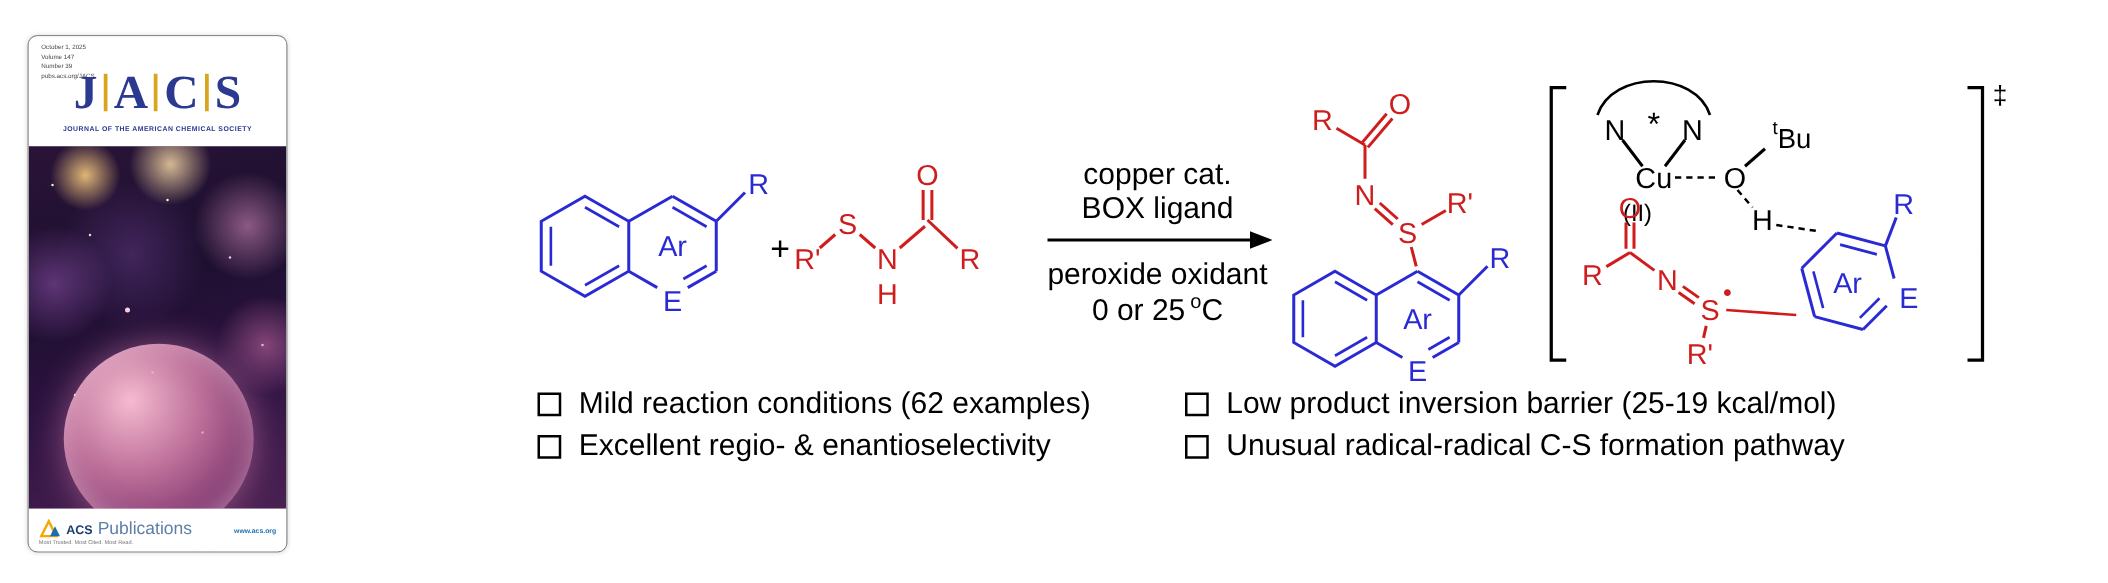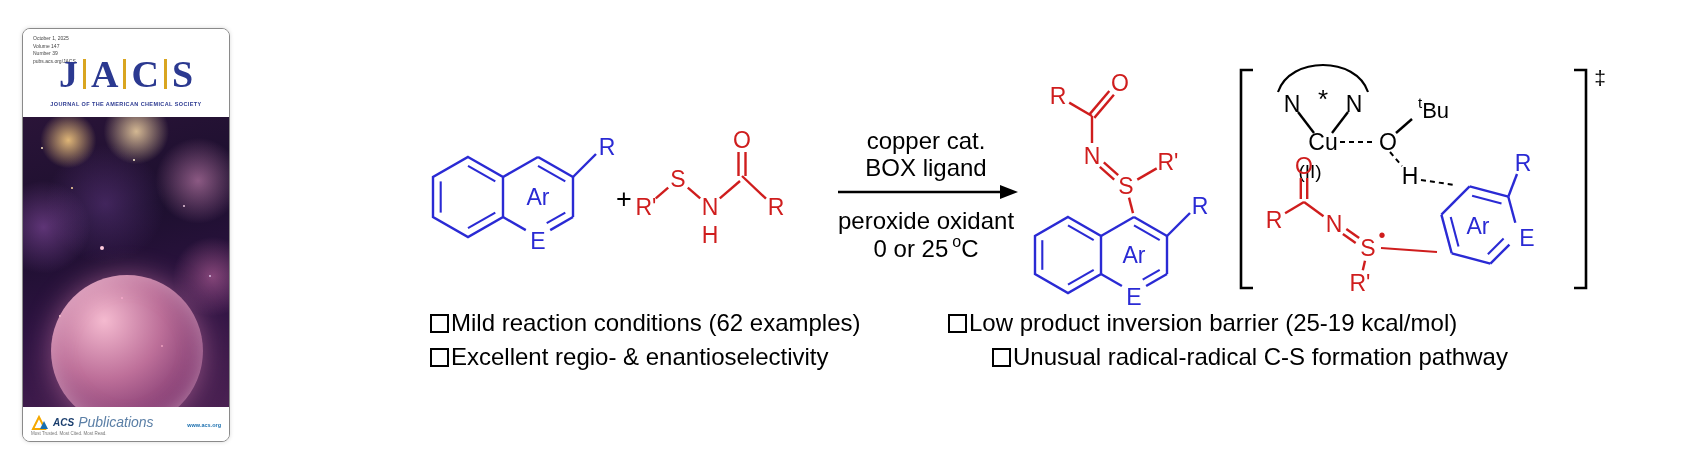--- a/index.html
+++ b/index.html
@@ -30,44 +30,44 @@
   .sphere{position:absolute;left:28px;bottom:-20px;width:152px;height:152px;border-radius:50%;
      background:radial-gradient(circle at 35% 30%, rgba(255,195,215,.95), rgba(233,140,180,.75) 40%,
                 rgba(185,85,145,.55) 72%, rgba(150,60,120,.35));
      box-shadow:0 0 28px rgba(255,150,200,.45), inset 0 0 22px rgba(255,220,235,.5);}
   .stars{position:absolute;left:18px;top:30px;width:2px;height:2px;background:#ffe9c0;border-radius:50%;
      box-shadow:30px 40px 0 #ffd9a0, 92px 12px 0 #fff0d0, 142px 58px 0 #e8c8dd,
                 60px 100px 0 1px #ffccdd, 168px 128px 0 #d8bde0, 18px 168px 0 #ffeecc,
                 120px 198px 0 #ffd9dd, 80px 150px 0 #e9d;}
   .cover-bottom{position:relative;height:36px;background:#fff;display:flex;align-items:center;
                 justify-content:space-between;padding:0 8px;box-sizing:border-box;}
-  .acs-row{display:flex;align-items:center;gap:4px;font-style:italic;}
+  .acs-row{display:flex;align-items:flex-end;gap:4px;}
   .acs-bold{font-size:10px;font-weight:bold;color:#1a3e6e;}
   .acs-rest{font-size:14px;color:#5b7fa6;}
   .acs-tag{font-size:4.5px;color:#777;margin-top:1px;}
   .cover-url{font-size:5.5px;color:#1a6faf;font-weight:bold;}
 
   
   .scheme{position:absolute;left:380px;top:30px;width:1260px;height:290px;}
   svg text{text-anchor:middle;dominant-baseline:central;font-size:23px;
            font-family:"Liberation Sans", sans-serif;}
   .tB{fill:#2a2ad4;} .tR{fill:#cf1d1d;} .tK{fill:#000;}
   .cap{font-size:24px;fill:#000;}
   .bB{stroke:#2a2ad4;stroke-width:2.4;fill:none;}
   .bR{stroke:#cf1d1d;stroke-width:2.4;fill:none;}
   .bK{stroke:#000;stroke-width:2.4;fill:none;}
   .thin{stroke-width:2.1;}
   .dash{stroke:#000;stroke-width:2;stroke-dasharray:5 4;fill:none;}
   .brk{stroke:#000;stroke-width:2.6;fill:none;}
 
   
-  .bullet{position:absolute;display:flex;align-items:center;gap:2px;font-size:24px;}
+  .bullet{position:absolute;display:flex;align-items:center;gap:14px;font-size:24px;}
   .chk{width:15px;height:15px;border:2.3px solid #000;flex:none;}
   .bl0{left:430px;top:309px;} .bl1{left:430px;top:343px;text-align:right;}
-  .br0{left:948px;top:309px;} .br1{left:948px;top:343px;margin-left:44px;}
+  .br0{left:948px;top:309px;} .br1{left:948px;top:343px;}
 </style>
 </head>
 <body>
 
 <div>
 
   <div class="cover">
     <div class="cover-top">
       <div class="issue">
         <div>October 1, 2025</div>

